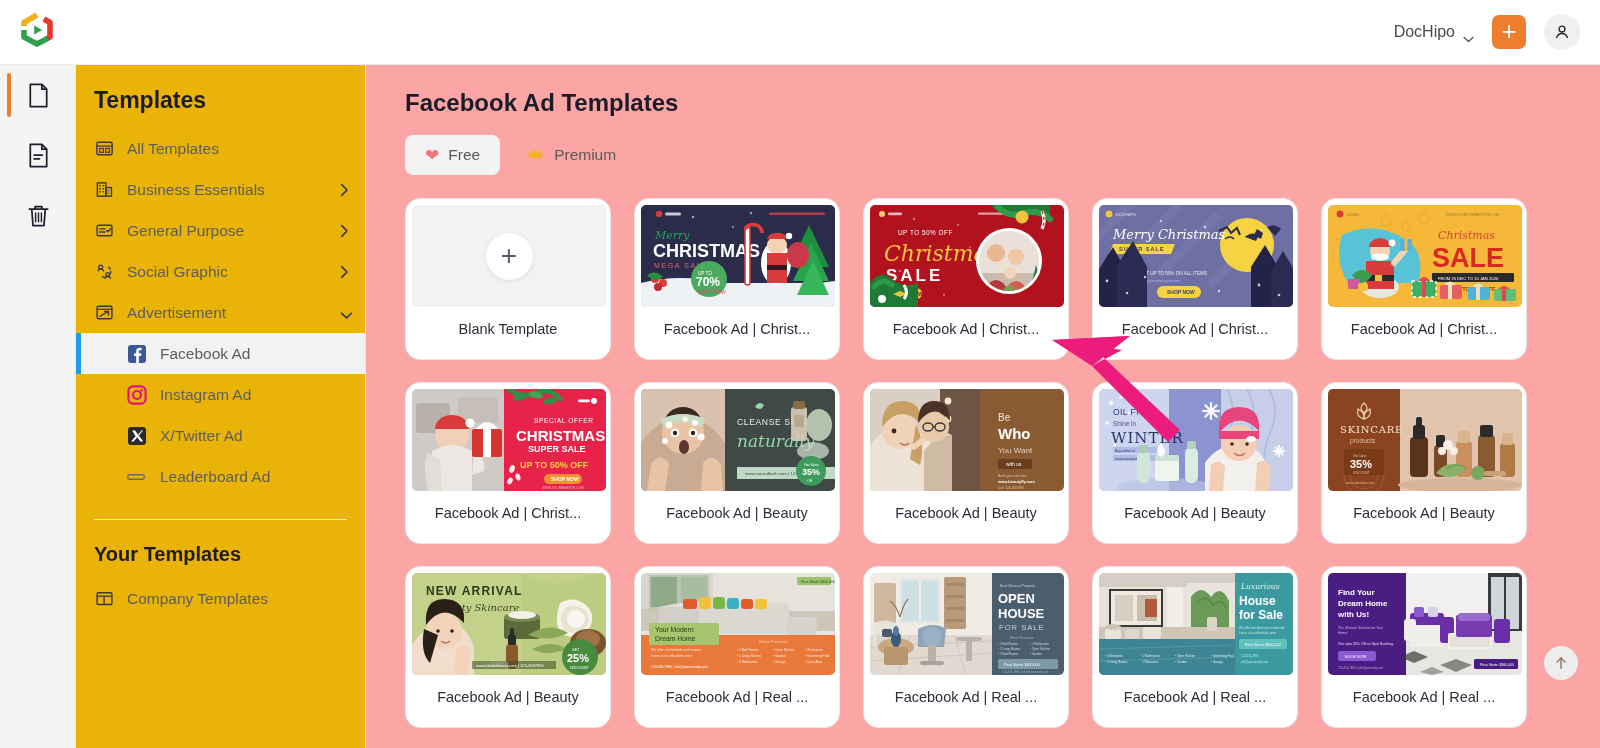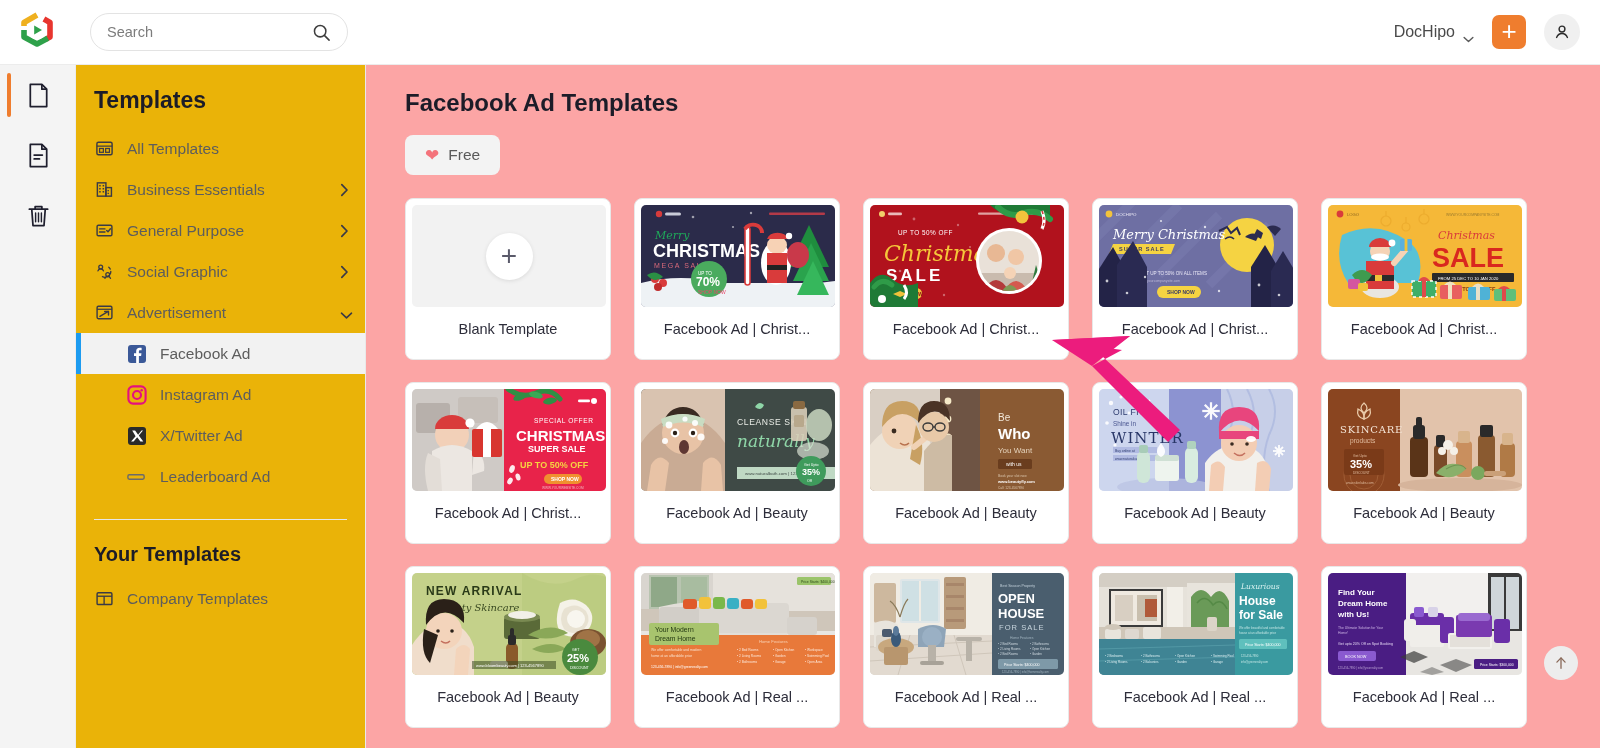--- a/index.html
+++ b/index.html
@@ -138,21 +138,21 @@
 
   
   .grid {
     margin: 23px 0 0 39px;
     display: grid;
     grid-template-columns: repeat(5, 206px);
     gap: 22px 23px;
   }
   .card {
     width: 206px; height: 162px;
-    border: 1px solid #e8e8e8; border-radius: 8px; background: #fff;
+    border: 1px solid #e8e8e8; border-radius: 15px; background: #fff;
     padding: 6px 6px 0 6px; cursor: pointer; overflow: hidden;
   }
   .thumb {
     width: 194px; height: 102px; border-radius: 5px; overflow: hidden;
     position: relative; background: #f0f0f0;
   }
   .thumb svg { display: block; width: 194px; height: 102px; }
   .card-label {
     margin-top: 14px; font-size: 14.5px; color: #2d2d3a;
     text-align: center; white-space: nowrap; overflow: hidden;
@@ -191,29 +191,20 @@
     <div class="logo">
       <svg viewBox="0 0 40 40" width="40" height="40">
         <path d="M20 3 L33 10.5 L33 25 L20 32 L7 25 L7 10.5 Z" fill="none" stroke="#e8352e" stroke-width="5.6" stroke-linejoin="round" stroke-dasharray="26 86" stroke-dashoffset="-8"></path>
         <path d="M20 3 L33 10.5 L33 25 L20 32 L7 25 L7 10.5 Z" fill="none" stroke="#2ea14a" stroke-width="5.6" stroke-linejoin="round" stroke-dasharray="34 78" stroke-dashoffset="-32"></path>
         <path d="M20 3 L33 10.5 L33 25 L20 32 L7 25 L7 10.5 Z" fill="none" stroke="#efb01f" stroke-width="5.6" stroke-linejoin="round" stroke-dasharray="30 82" stroke-dashoffset="-70"></path>
         <circle cx="20" cy="18" r="9.5" fill="#ffffff"></circle>
         <path d="M17.2 13.4 L25 18 L17.2 22.6 Z" fill="#2ea14a"></path>
       </svg>
     </div>
 
-    <div class="search-wrap">
-      <input class="search-input" value="" placeholder="Search" style="">
-      <span class="search-icon">
-        <svg viewBox="0 0 20 20" width="19" height="19">
-          <circle cx="8.6" cy="8.6" r="6" fill="none" stroke="#3d3d3d" stroke-width="1.6"></circle>
-          <line x1="13" y1="13" x2="18" y2="18" stroke="#3d3d3d" stroke-width="1.6" stroke-linecap="round"></line>
-        </svg>
-      </span>
-    </div>
 
     <div class="topbar-right">
       <div class="brand-menu">
         <span>DocHipo</span>
         <span class="chev-down">
           <svg viewBox="0 0 12 8" width="11" height="7">
             <polyline points="1,1.6 6,6.4 11,1.6" fill="none" stroke="#5a5a5a" stroke-width="1.6" stroke-linecap="round" stroke-linejoin="round"></polyline>
           </svg>
         </span>
       </div>
@@ -403,20 +394,28 @@
     </div>
   </div>
 
   <div class="main">
     <div class="page-title">Facebook Ad Templates</div>
 
     <div class="tabs">
       <div class="tab active">
         <span class="gi" style="color:#f4737b">❤</span>
         <span>Free</span>
+      </div>
+      <div class="tab">
+        <span class="gi">
+          <svg viewBox="0 0 20 14" width="19" height="14">
+            <path d="M2 3.4l3.3 3.3L10 1.4l4.7 5.3L18 3.4l-1.5 8.2h-13z" fill="#f5b327"></path>
+          </svg>
+        </span>
+        <span>Premium</span>
       </div>
     </div>
 
     <div class="grid">
 
       <div class="card blank-card">
         <div class="thumb">
           <div class="blank-circle">+</div>
         </div>
         <div class="card-label">Blank Template</div>

